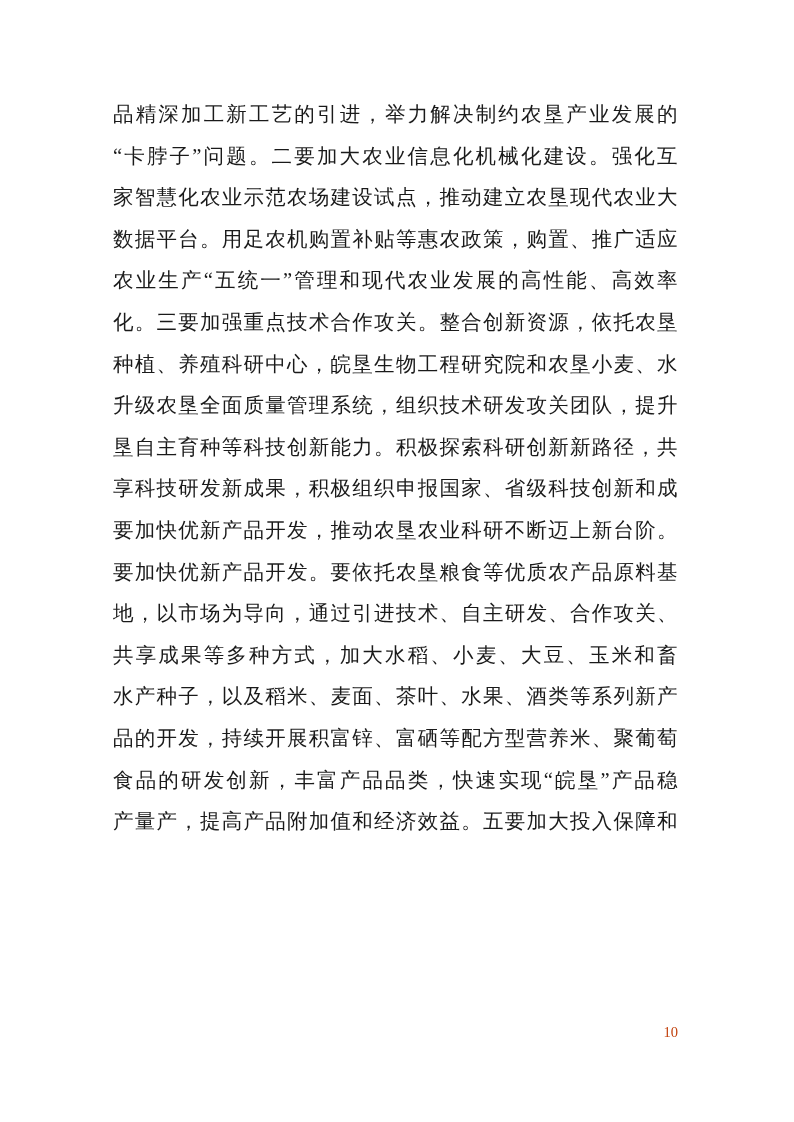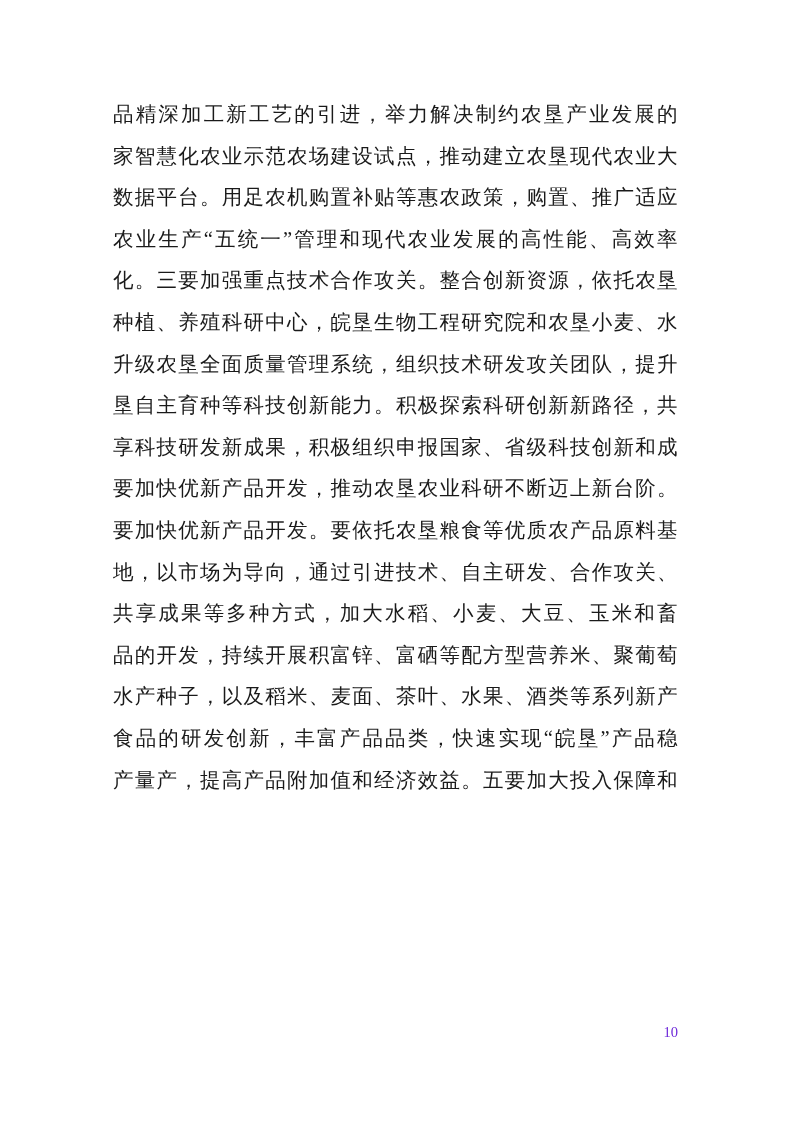--- a/index.html
+++ b/index.html
@@ -30,41 +30,42 @@
     text-align-last: justify;
     letter-spacing: 0.5px;
     overflow: hidden;
   }
   .page-number {
     position: absolute;
     top: 1023px;
     right: 116px;
     font-size: 14.5px;
     line-height: 18px;
-    color: #6d28d9;
+    color: #c2410c;
     text-align: right;
   }
 </style>
 </head>
 <body>
 
 <div class="page">
   <div class="body-text">
     <div class="line">品精深加工新工艺的引进，举力解决制约农垦产业发展的</div>
+    <div class="line">“卡脖子”问题。二要加大农业信息化机械化建设。强化互</div>
     <div class="line">家智慧化农业示范农场建设试点，推动建立农垦现代农业大</div>
     <div class="line">数据平台。用足农机购置补贴等惠农政策，购置、推广适应</div>
     <div class="line">农业生产“五统一”管理和现代农业发展的高性能、高效率</div>
     <div class="line">化。三要加强重点技术合作攻关。整合创新资源，依托农垦</div>
     <div class="line">种植、养殖科研中心，皖垦生物工程研究院和农垦小麦、水</div>
     <div class="line">升级农垦全面质量管理系统，组织技术研发攻关团队，提升农</div>
     <div class="line">垦自主育种等科技创新能力。积极探索科研创新新路径，共</div>
     <div class="line">享科技研发新成果，积极组织申报国家、省级科技创新和成</div>
     <div class="line">要加快优新产品开发，推动农垦农业科研不断迈上新台阶。四</div>
     <div class="line">要加快优新产品开发。要依托农垦粮食等优质农产品原料基</div>
     <div class="line">地，以市场为导向，通过引进技术、自主研发、合作攻关、</div>
     <div class="line">共享成果等多种方式，加大水稻、小麦、大豆、玉米和畜禽、</div>
+    <div class="line">水产种子，以及稻米、麦面、茶叶、水果、酒类等系列新产</div>
     <div class="line">品的开发，持续开展积富锌、富硒等配方型营养米、聚葡萄</div>
-    <div class="line">水产种子，以及稻米、麦面、茶叶、水果、酒类等系列新产</div>
     <div class="line">食品的研发创新，丰富产品品类，快速实现“皖垦”产品稳</div>
     <div class="line">产量产，提高产品附加值和经济效益。五要加大投入保障和</div>
   </div>
   <div class="page-number">10</div>
 </div>
 
 </body></html>

